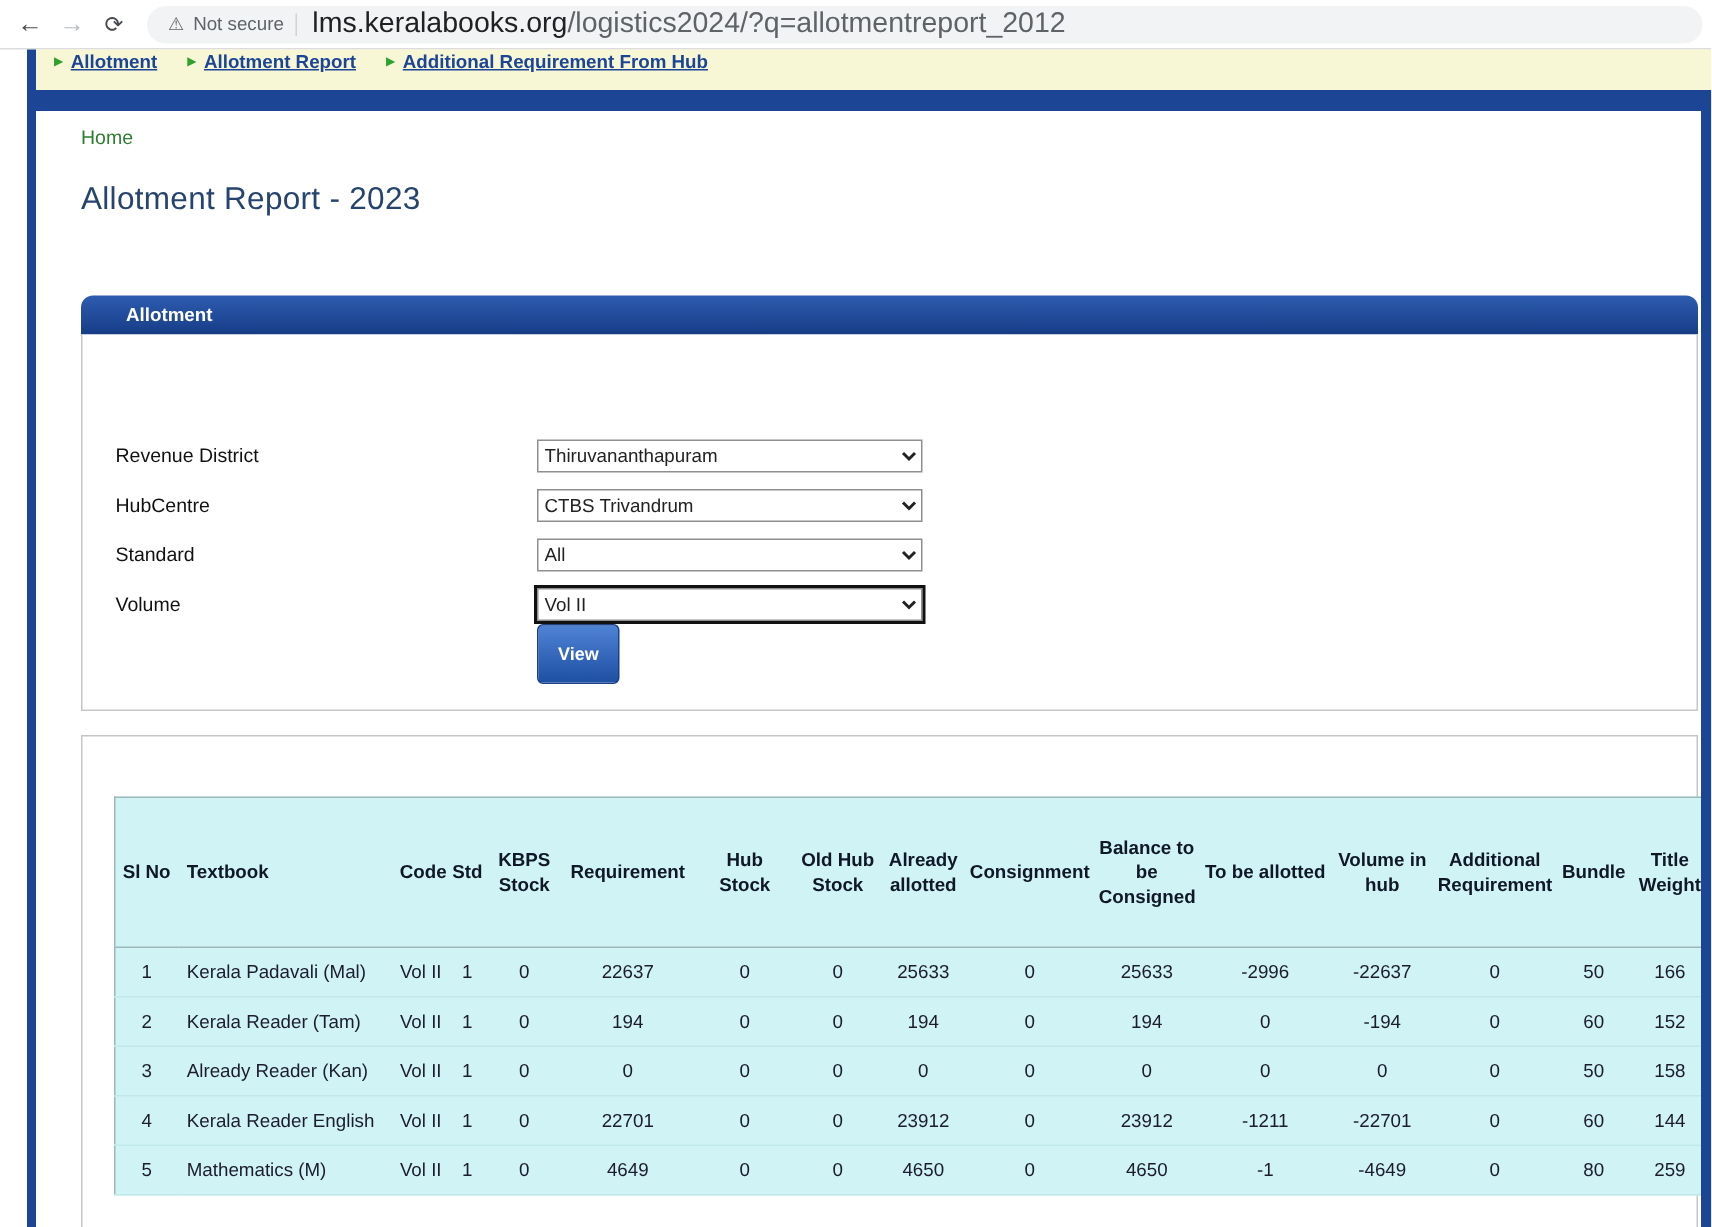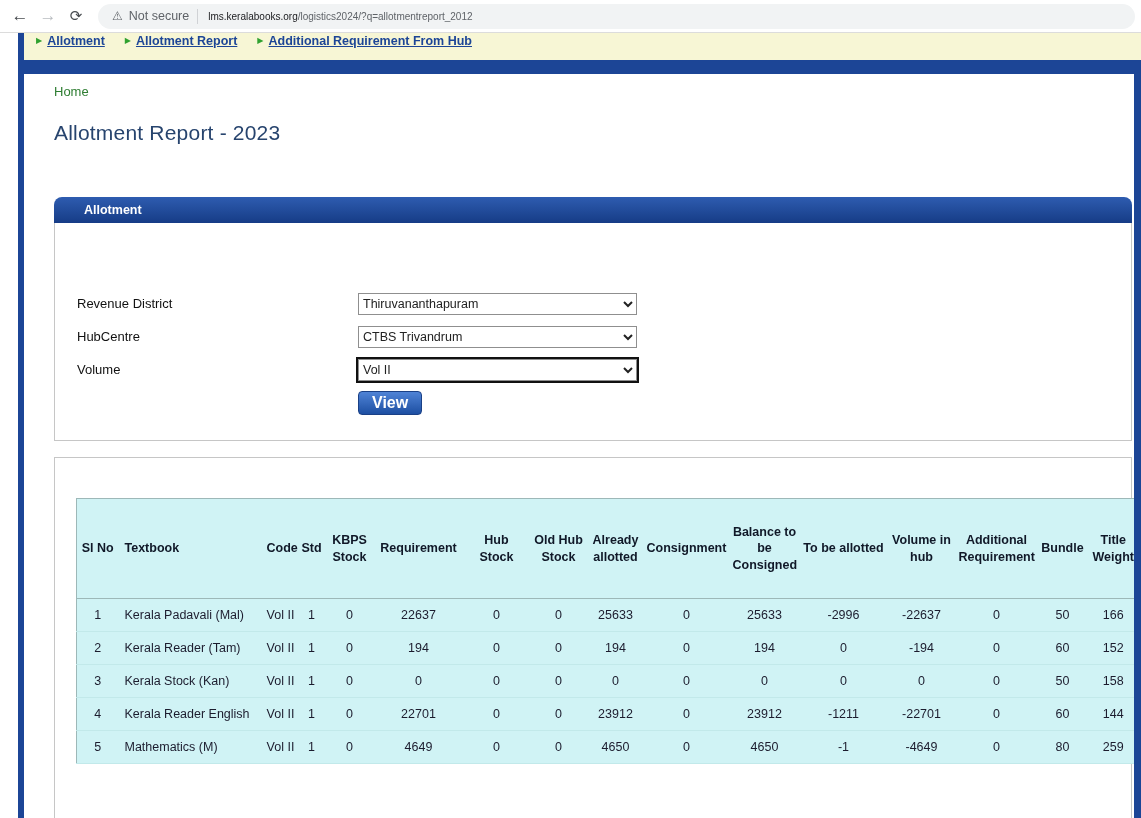--- a/index.html
+++ b/index.html
@@ -11,21 +11,21 @@
             display: flex; align-items: center; padding: 0 6px; }
   .nav-btn { width: 28px; text-align: center; font-size: 17px; color: #474b4f; cursor: pointer; }
   .nav-btn.disabled { color: #b8bcc0; }
   .nav-btn.reload { font-size: 15px; }
   .omnibox { flex: 1; height: 25px; background: #f1f3f4; border-radius: 13px;
              display: flex; align-items: center; padding: 0 14px; margin-left: 8px;
              font-size: 13px; color: #5f6368; }
   .warn-icon { font-size: 12px; margin-right: 6px; color: #5f6368; }
   .not-secure { font-size: 12.5px; color: #5f6368; white-space: nowrap; }
   .ob-divider { width: 1px; height: 15px; background: #d0d2d5; margin: 0 10px 0 8px; }
-  .url { font-size: 10px; color: #202124; white-space: nowrap; overflow: hidden; }
+  .url { font-size: 19px; color: #202124; white-space: nowrap; overflow: hidden; }
   .url .url-path { color: #5f6368; }
 
   
   .site { margin-left: 18px; border-left: 6px solid var(--navy, #1c4596); min-height: 785px; }
   .menubar { background: var(--menu-bg, #f7f6d5); height: 27px; overflow: hidden;
              display: flex; align-items: flex-start; gap: 20px; padding: 1px 0 0 12px; }
   .menu-item { display: inline-flex; align-items: center; gap: 5px; margin-top: -2px; cursor: pointer; }
   .tri { color: var(--bullet-green, #2fa12f); font-size: 8px; line-height: 18px; }
   .menu-label { color: var(--navy, #15337e); font-weight: bold; font-size: 12.5px;
                 text-decoration: underline; line-height: 18px; white-space: nowrap; }
@@ -41,28 +41,28 @@
 
   .panel-header { margin-top: 52px; height: 26px; border-radius: 8px 8px 0 0;
                   background: linear-gradient(var(--header-top, #2e5cb0), var(--header-bottom, #16securi) );
                   background: linear-gradient(var(--header-top, #2e5cb0), var(--header-bottom, #163c86));
                   color: #fff; font-weight: bold; font-size: 12.5px; line-height: 26px;
                   padding-left: 30px; }
   .panel-body { border: 1px solid #c6c6c6; border-top: none; background: #fff;
                 padding: 64px 12px 26px 22px; }
   .form-row { display: flex; align-items: center; height: 33px; }
   .form-row label { width: 281px; font-size: 13px; color: #111; }
-  .form-row select { width: 279px; height: 22px; font-size: 12.5px; font-family: inherit;
+  .form-row select { width: 257px; height: 22px; font-size: 12.5px; font-family: inherit;
                      color: #222; border: 1px solid #8f8f8f; background: #fff; }
   select.focused { outline: 2px solid #111; }
   .btn-row { margin-top: 6px; height: 22px; display: flex; align-items: center; }
-  .view-btn { margin-left: 281px; height: 24px; padding: 0 13px;
+  .view-btn { margin-left: 281px; height: 40px; padding: 0 13px;
               background: linear-gradient(var(--button-top, #4f83d6), var(--button-bottom, #1d4fa2));
               border: 1px solid #1a4086; border-radius: 4px; color: #fff;
-              font-weight: bold; font-size: 16px; font-family: inherit; cursor: pointer; }
+              font-weight: bold; font-size: 12px; font-family: inherit; cursor: pointer; }
 
   .table-panel { margin-top: 16px; border: 1px solid #c6c6c6; background: #fff;
                  padding: 40px 20px 40px 21px; height: 420px; }
   table.report { border-collapse: collapse; width: 100%; table-layout: fixed;
                  background: var(--table-bg, #d0f3f5); border: 1px solid var(--table-border, #9db8b8);
                  font-size: 12.5px; color: #1c1c2e; }
   table.report th { font-weight: bold; height: 100px; vertical-align: middle; text-align: center;
                     line-height: 16.5px; padding: 0 3px; color: #101828;
                     border-bottom: 1px solid var(--table-border, #9db8b8); }
   table.report td { height: 33px; text-align: center; padding: 0 3px;
@@ -115,20 +115,26 @@
           <div class="form-row">
             <label>Revenue District</label>
             <select>
               <option>Thiruvananthapuram</option>
             </select>
           </div>
           <div class="form-row">
             <label>HubCentre</label>
             <select>
               <option>CTBS Trivandrum</option>
+            </select>
+          </div>
+          <div class="form-row">
+            <label>Standard</label>
+            <select>
+              <option>All</option>
             </select>
           </div>
           <div class="form-row">
             <label>Volume</label>
             <select class="focused">
               <option>Vol II</option>
             </select>
           </div>
           <div class="btn-row">
             <button class="view-btn">View</button>
@@ -208,21 +214,21 @@
                 <td>0</td>
                 <td>194</td>
                 <td>0</td>
                 <td>-194</td>
                 <td>0</td>
                 <td>60</td>
                 <td>152</td>
               </tr>
               <tr>
                 <td>3</td>
-                <td class="textbook">Kerala Stock (Kan)</td>
+                <td class="textbook">Already Reader (Kan)</td>
                 <td>Vol II</td>
                 <td>1</td>
                 <td>0</td>
                 <td>0</td>
                 <td>0</td>
                 <td>0</td>
                 <td>0</td>
                 <td>0</td>
                 <td>0</td>
                 <td>0</td>

